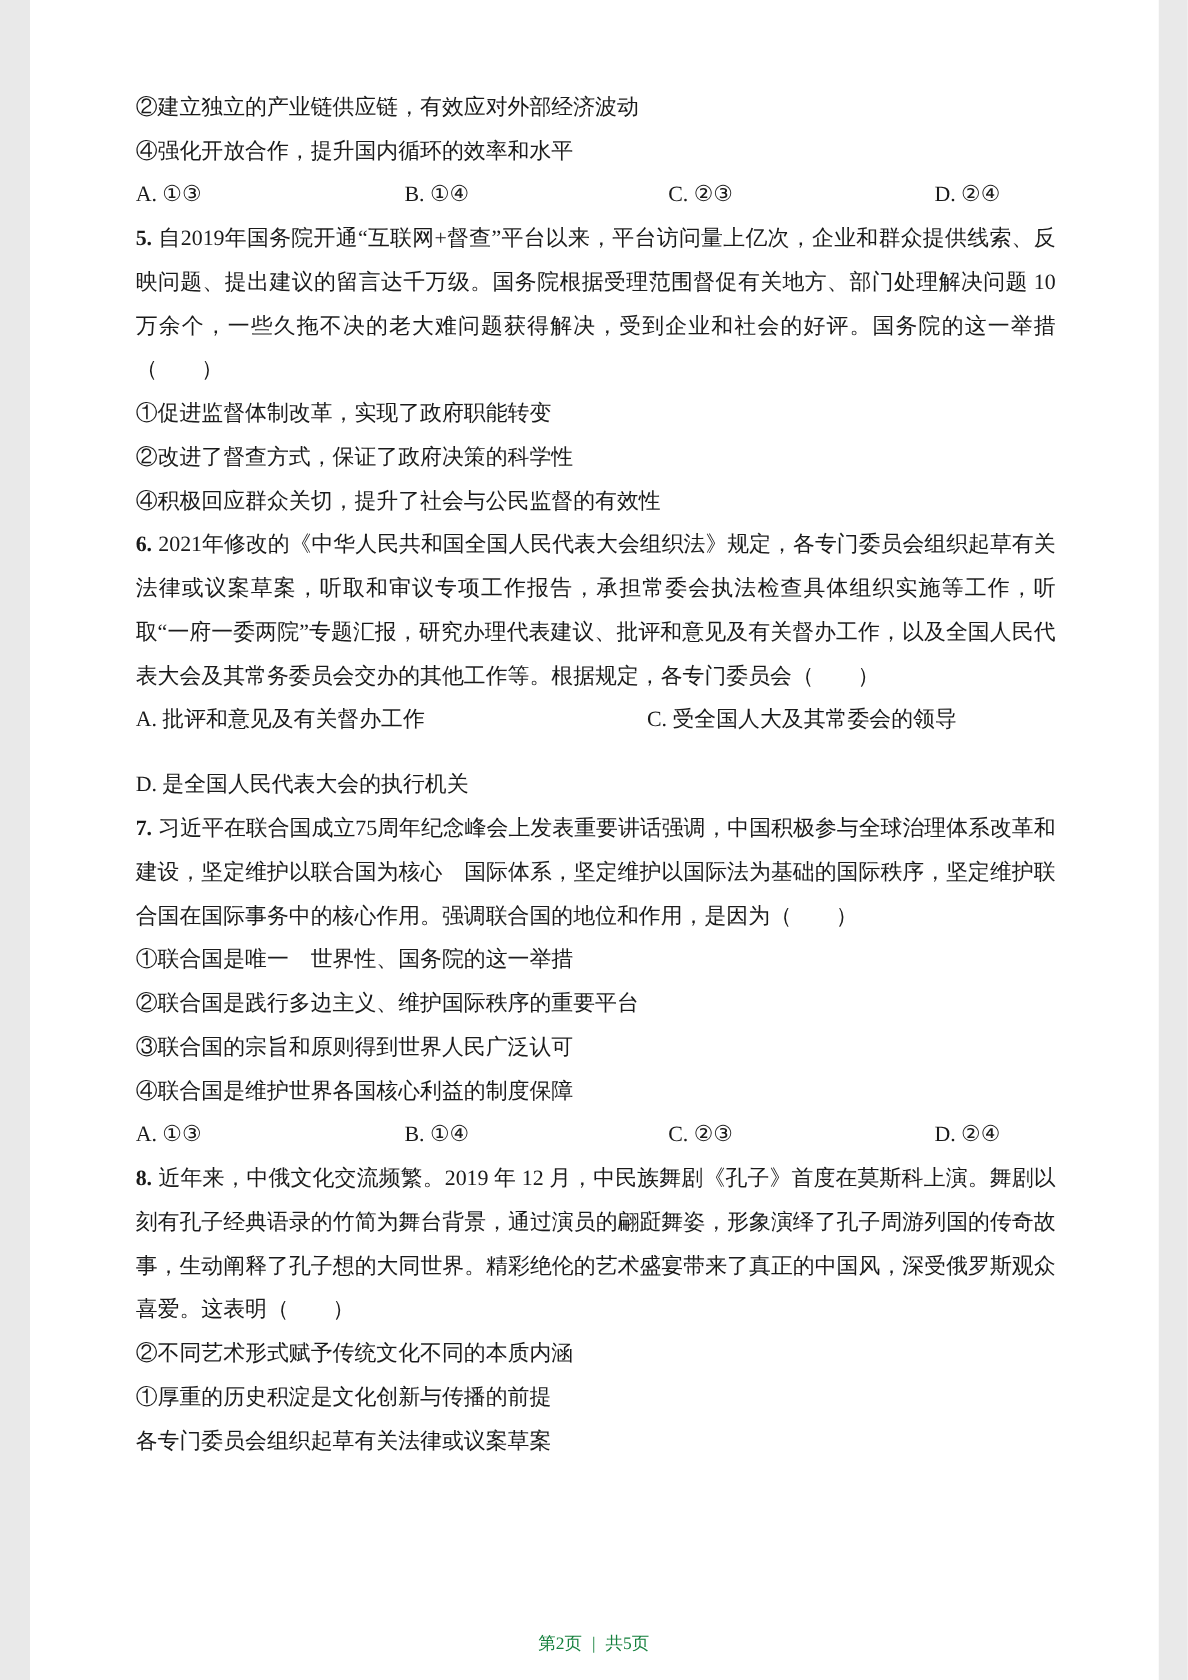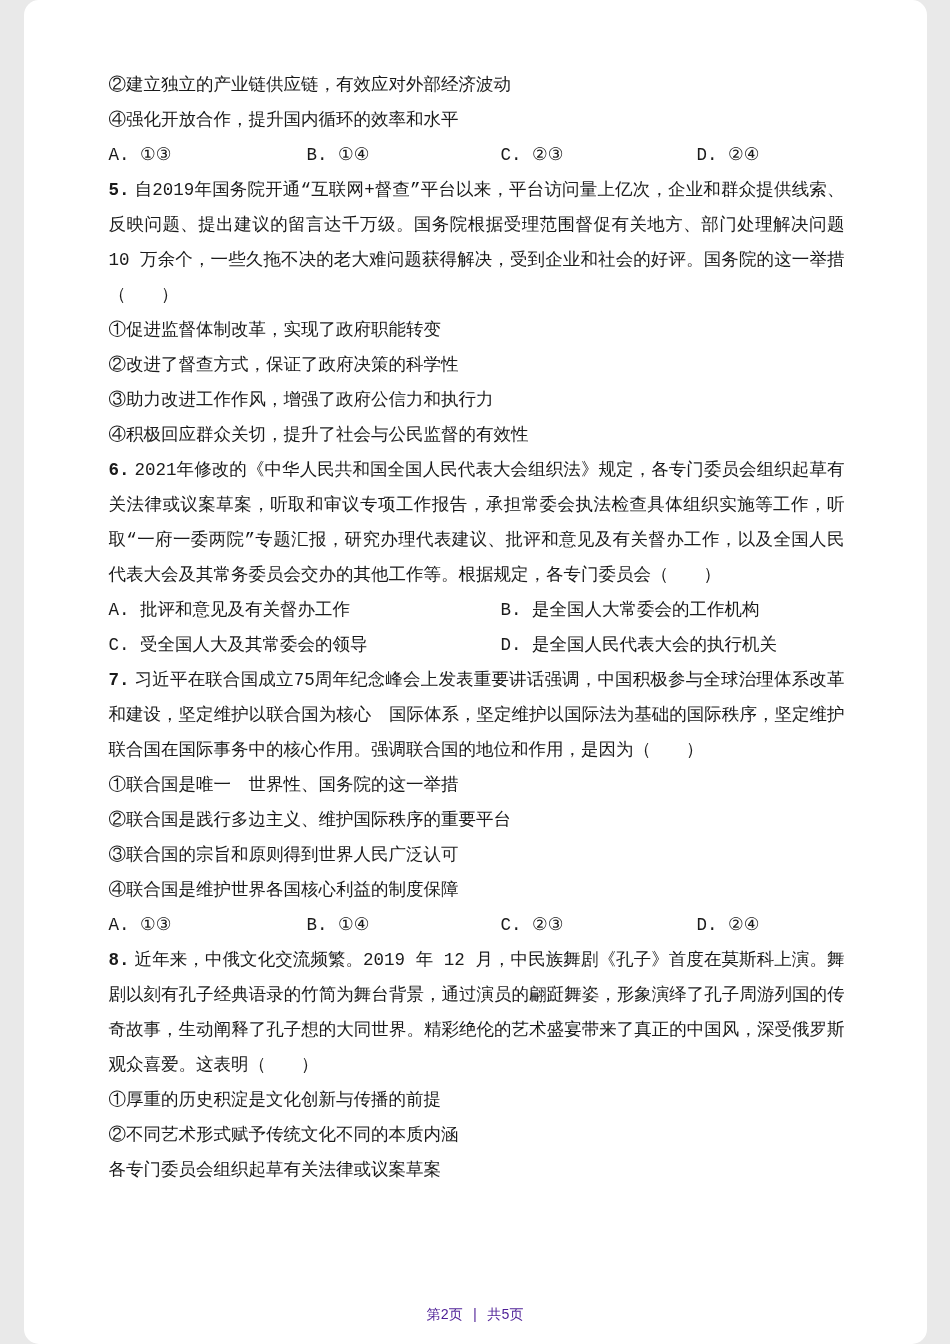--- a/index.html
+++ b/index.html
@@ -1,84 +1,81 @@
 <!DOCTYPE html>
 <html><head>
 <meta charset="utf-8">
 <style>
   html,body{margin:0;padding:0;background:#e9e9e9;}
   .page{
     position:relative;
     width:903px;height:1344px;
     margin:0 auto;
     background:#ffffff;
-    font-family:Liberation Mono, monospace;
+    font-family:Liberation Serif, serif;
     color:#1a1a1a;
     overflow:hidden;
-    border-radius:15px;
   }
   .content{
     position:absolute;
     left:85px;right:82px;top:68px;
     font-size:17.5px;
     line-height:35px;
   }
   p.stem{margin:0;text-align:justify;text-justify:inter-ideograph;}
   .qnum{font-weight:bold;margin-right:5px;}
   .statement{margin:0;}
-  .choices{display:grid;margin:0;}
+  .choices{display:grid;margin:0;gap:17px;}
   .choices.cols4{grid-template-columns:198px 194px 196px 1fr;}
   .choices.cols2{grid-template-columns:392px 1fr;}
   .choice-option{white-space:nowrap;}
   .footer{
     position:absolute;
     left:0;right:0;bottom:20px;
     text-align:center;
     font-size:14px;
-    color:#4c1d95;
+    color:#15803d;
   }
   .footer span{margin:0 4px;}
 </style>
 </head>
 <body>
 
 <div class="page">
   <div class="content" id="content">
       <div class="statement">②建立独立的产业链供应链，有效应对外部经济波动</div>
       <div class="statement">④强化开放合作，提升国内循环的效率和水平</div>
       <div class="choices cols4">
         <span class="choice-option">A. ①③</span>
         <span class="choice-option">B. ①④</span>
         <span class="choice-option">C. ②③</span>
         <span class="choice-option">D. ②④</span>
       </div>
       <p class="stem"><span class="qnum">5.</span><span>自2019年国务院开通“互联网+督查”平台以来，平台访问量上亿次，企业和群众提供线索、反映问题、提出建议的留言达千万级。国务院根据受理范围督促有关地方、部门处理解决问题 10 万余个，一些久拖不决的老大难问题获得解决，受到企业和社会的好评。国务院的这一举措（　　）</span></p>
       <div class="statement">①促进监督体制改革，实现了政府职能转变</div>
       <div class="statement">②改进了督查方式，保证了政府决策的科学性</div>
-      <div class="statement">③助力改进工作作风，增强了政府公信力和执行力</div>
       <div class="statement">④积极回应群众关切，提升了社会与公民监督的有效性</div>
       <p class="stem"><span class="qnum">6.</span><span>2021年修改的《中华人民共和国全国人民代表大会组织法》规定，各专门委员会组织起草有关法律或议案草案，听取和审议专项工作报告，承担常委会执法检查具体组织实施等工作，听取“一府一委两院”专题汇报，研究办理代表建议、批评和意见及有关督办工作，以及全国人民代表大会及其常务委员会交办的其他工作等。根据规定，各专门委员会（　　）</span></p>
       <div class="choices cols2">
         <span class="choice-option">A. 批评和意见及有关督办工作</span>
-        <span class="choice-option">B. 是全国人大常委会的工作机构</span>
         <span class="choice-option">C. 受全国人大及其常委会的领导</span>
         <span class="choice-option">D. 是全国人民代表大会的执行机关</span>
       </div>
       <p class="stem"><span class="qnum">7.</span><span>习近平在联合国成立75周年纪念峰会上发表重要讲话强调，中国积极参与全球治理体系改革和建设，坚定维护以联合国为核心　国际体系，坚定维护以国际法为基础的国际秩序，坚定维护联合国在国际事务中的核心作用。强调联合国的地位和作用，是因为（　　）</span></p>
       <div class="statement">①联合国是唯一　世界性、国务院的这一举措</div>
       <div class="statement">②联合国是践行多边主义、维护国际秩序的重要平台</div>
       <div class="statement">③联合国的宗旨和原则得到世界人民广泛认可</div>
       <div class="statement">④联合国是维护世界各国核心利益的制度保障</div>
       <div class="choices cols4">
         <span class="choice-option">A. ①③</span>
         <span class="choice-option">B. ①④</span>
         <span class="choice-option">C. ②③</span>
         <span class="choice-option">D. ②④</span>
       </div>
       <p class="stem"><span class="qnum">8.</span><span>近年来，中俄文化交流频繁。2019 年 12 月，中民族舞剧《孔子》首度在莫斯科上演。舞剧以刻有孔子经典语录的竹简为舞台背景，通过演员的翩跹舞姿，形象演绎了孔子周游列国的传奇故事，生动阐释了孔子想的大同世界。精彩绝伦的艺术盛宴带来了真正的中国风，深受俄罗斯观众喜爱。这表明（　　）</span></p>
+      <div class="statement">②不同艺术形式赋予传统文化不同的本质内涵</div>
       <div class="statement">①厚重的历史积淀是文化创新与传播的前提</div>
-      <div class="statement">②不同艺术形式赋予传统文化不同的本质内涵</div>
       <div class="statement">各专门委员会组织起草有关法律或议案草案</div>
     </div>
   <div class="footer">
     <span>第2页</span><span>|</span><span>共5页</span>
   </div>
 </div>
 
 </body></html>

